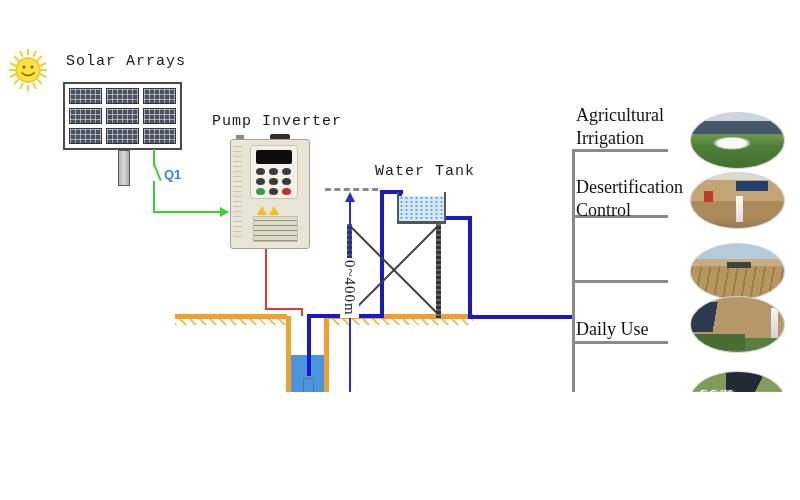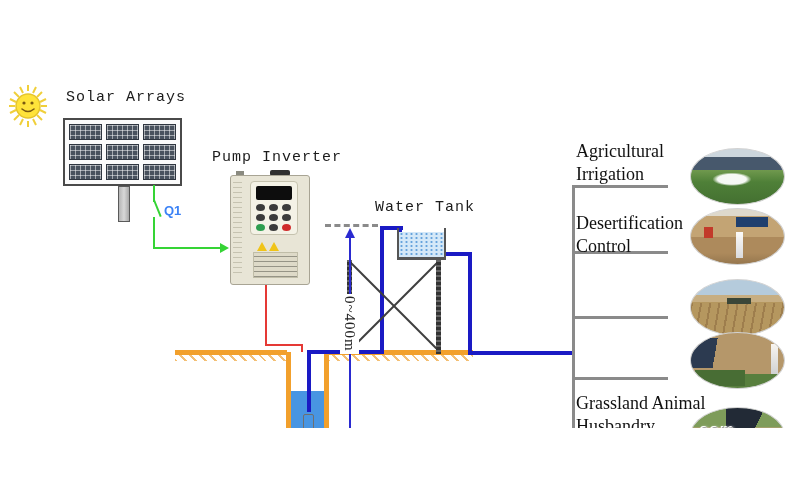--- a/index.html
+++ b/index.html
@@ -1,17 +1,17 @@
 <!DOCTYPE html>
 <html><head>
 <meta charset="utf-8">
 <style>
   * { margin:0; padding:0; box-sizing:border-box; }
   body { background:#fff; font-family:"Liberation Sans", sans-serif; }
-  .stage { position:relative; width:800px; height:392px; background:#fff; overflow:hidden;margin-top:36px; }
+  .stage { position:relative; width:800px; height:392px; background:#fff; overflow:hidden; }
   .abs { position:absolute; }
 
   
   .dlabel { font-family:"Liberation Mono","DejaVu Sans Mono",monospace; font-size:15px; color:#1c1c1c; letter-spacing:1px; white-space:nowrap; }
   .qlabel { font-family:"Liberation Sans",sans-serif; font-weight:bold; font-size:13px; color:#3b82f6; }
 
   
   .panel-frame { left:63px; top:82px; width:119px; height:68px; background:#fbfbfb; border:2px solid #4a4a4a;
     display:grid; grid-template-columns:repeat(3,1fr); grid-template-rows:repeat(3,1fr); gap:4px; padding:4px; }
   .pv-cell { background-color:#49525e; border:1px solid #2f3640;
@@ -212,21 +212,21 @@
 
   <div class="abs spine"></div>
   <div class="abs uline" style="top:149px;"></div>
   <div class="abs uline" style="top:215px;"></div>
   <div class="abs uline" style="top:280px;"></div>
   <div class="abs uline" style="top:341px;"></div>
   <div class="abs uline rough" style="top:401px;"></div>
 
   <div class="abs app-label" style="left:576px; top:104px; width:115px;">Agricultural Irrigation</div>
   <div class="abs app-label" style="left:576px; top:176px; width:122px;">Desertification Control</div>
-  <div class="abs app-label" style="left:576px; top:356px; width:140px;">Grassland Animal Husbandry</div>
+  <div class="abs app-label" style="left:576px; top:318px; width:150px;">Daily Use</div>
 
   <div class="abs photo ph1" style="top:112px;"></div>
   <div class="abs photo ph2" style="top:172px;"></div>
   <div class="abs photo ph3" style="top:243px;"></div>
   <div class="abs photo ph4" style="top:296px;"></div>
   <div class="abs photo ph5" style="top:371px;"></div>
 
   <div class="abs watermark">com</div>
 
 </div>

